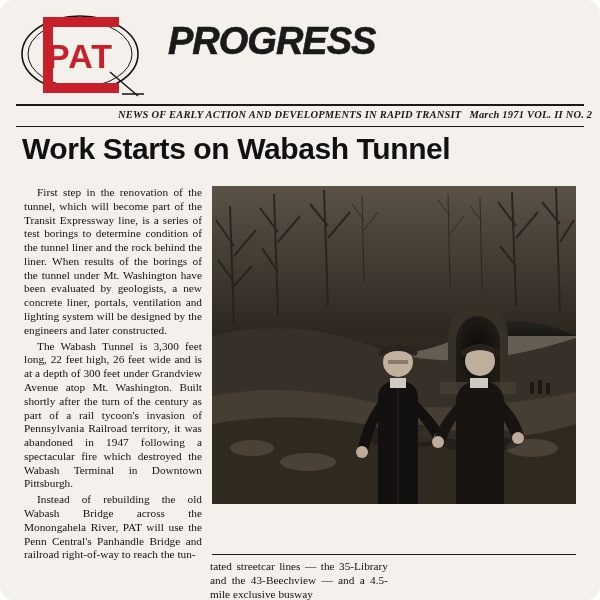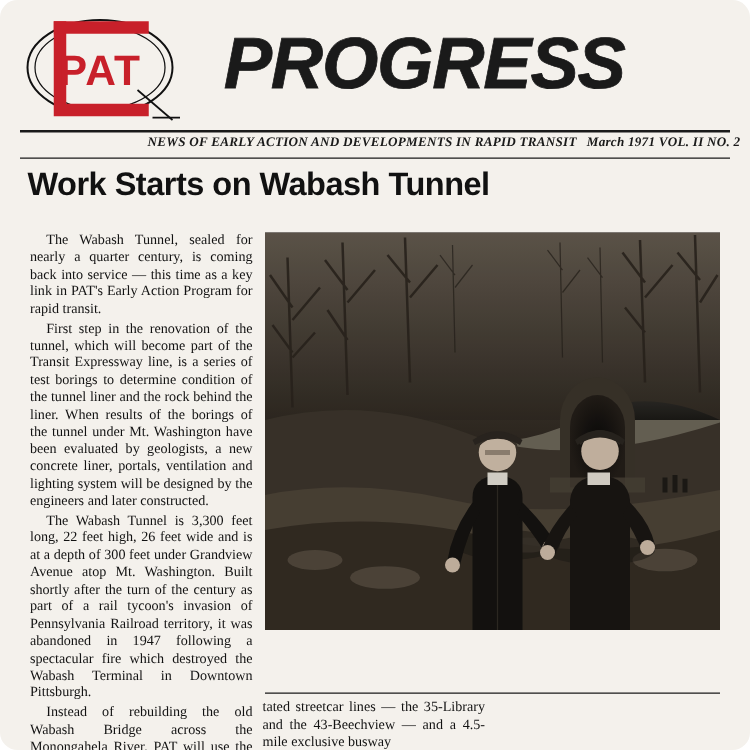--- a/index.html
+++ b/index.html
@@ -33,26 +33,26 @@
     position: absolute;
     left: 18px;
     top: 10px;
     width: 140px;
     height: 96px;
   }
   .logo-svg { display: block; }
 
   .progress-title {
     position: absolute;
-    left: 179px;
+    left: 168px;
     top: 22px;
     font-family: "Liberation Sans", sans-serif;
     font-weight: bold;
     font-style: italic;
-    font-size: 58px;
+    font-size: 38px;
     letter-spacing: -1px;
     color: #1a1a1a;
     line-height: 1;
     -webkit-text-stroke: 0.6px #1a1a1a;
   }
 
   .rule-top {
     position: absolute;
     left: 16px;
     right: 16px;
@@ -81,21 +81,21 @@
     background: #1a1a1a;
   }
 
   
   .headline {
     position: absolute;
     left: 22px;
     top: 132px;
     font-family: "Liberation Sans", sans-serif;
     font-weight: bold;
-    font-size: 26px;
+    font-size: 30px;
     color: #111;
     letter-spacing: -0.4px;
   }
 
   
   .col-left {
     position: absolute;
     left: 24px;
     top: 186px;
     width: 178px;
@@ -188,21 +188,20 @@
 
   <div class="rule-top"></div>
   <div class="masthead-sub">
     <span>NEWS OF EARLY ACTION AND DEVELOPMENTS IN RAPID TRANSIT</span><span class="issue">March 1971  VOL. II NO. 2</span>
   </div>
   <div class="rule-bottom"></div>
 
   <div class="headline">Work Starts on Wabash Tunnel</div>
 
   <div class="col-left">
-    <p>The Wabash Tunnel, sealed for nearly a quarter century, is coming back into service — this time as a key link in PAT's Early Action Program for rapid transit.</p>
     <p>First step in the renovation of the tunnel, which will become part of the Transit Expressway line, is a series of test borings to determine condition of the tunnel liner and the rock behind the liner. When results of the borings of the tunnel under Mt. Washington have been evaluated by geologists, a new concrete liner, portals, ventilation and lighting system will be designed by the engineers and later constructed.</p>
     <p>The Wabash Tunnel is 3,300 feet long, 22 feet high, 26 feet wide and is at a depth of 300 feet under Grandview Avenue atop Mt. Washington. Built shortly after the turn of the century as part of a rail tycoon's invasion of Pennsylvania Railroad territory, it was abandoned in 1947 following a spectacular fire which destroyed the Wabash Terminal in Downtown Pittsburgh.</p>
     <p>Instead of rebuilding the old Wabash Bridge across the Monongahela River, PAT will use the Penn Central's Panhandle Bridge and railroad right-of-way to reach the tun-</p>
   </div>
 
   <div class="photo">
     <svg width="364" height="318" viewBox="0 0 364 318">
       <defs>
         <linearGradient id="sky" x1="0" y1="0" x2="0" y2="1">
           <stop offset="0%" stop-color="#cfc9bd"></stop>

